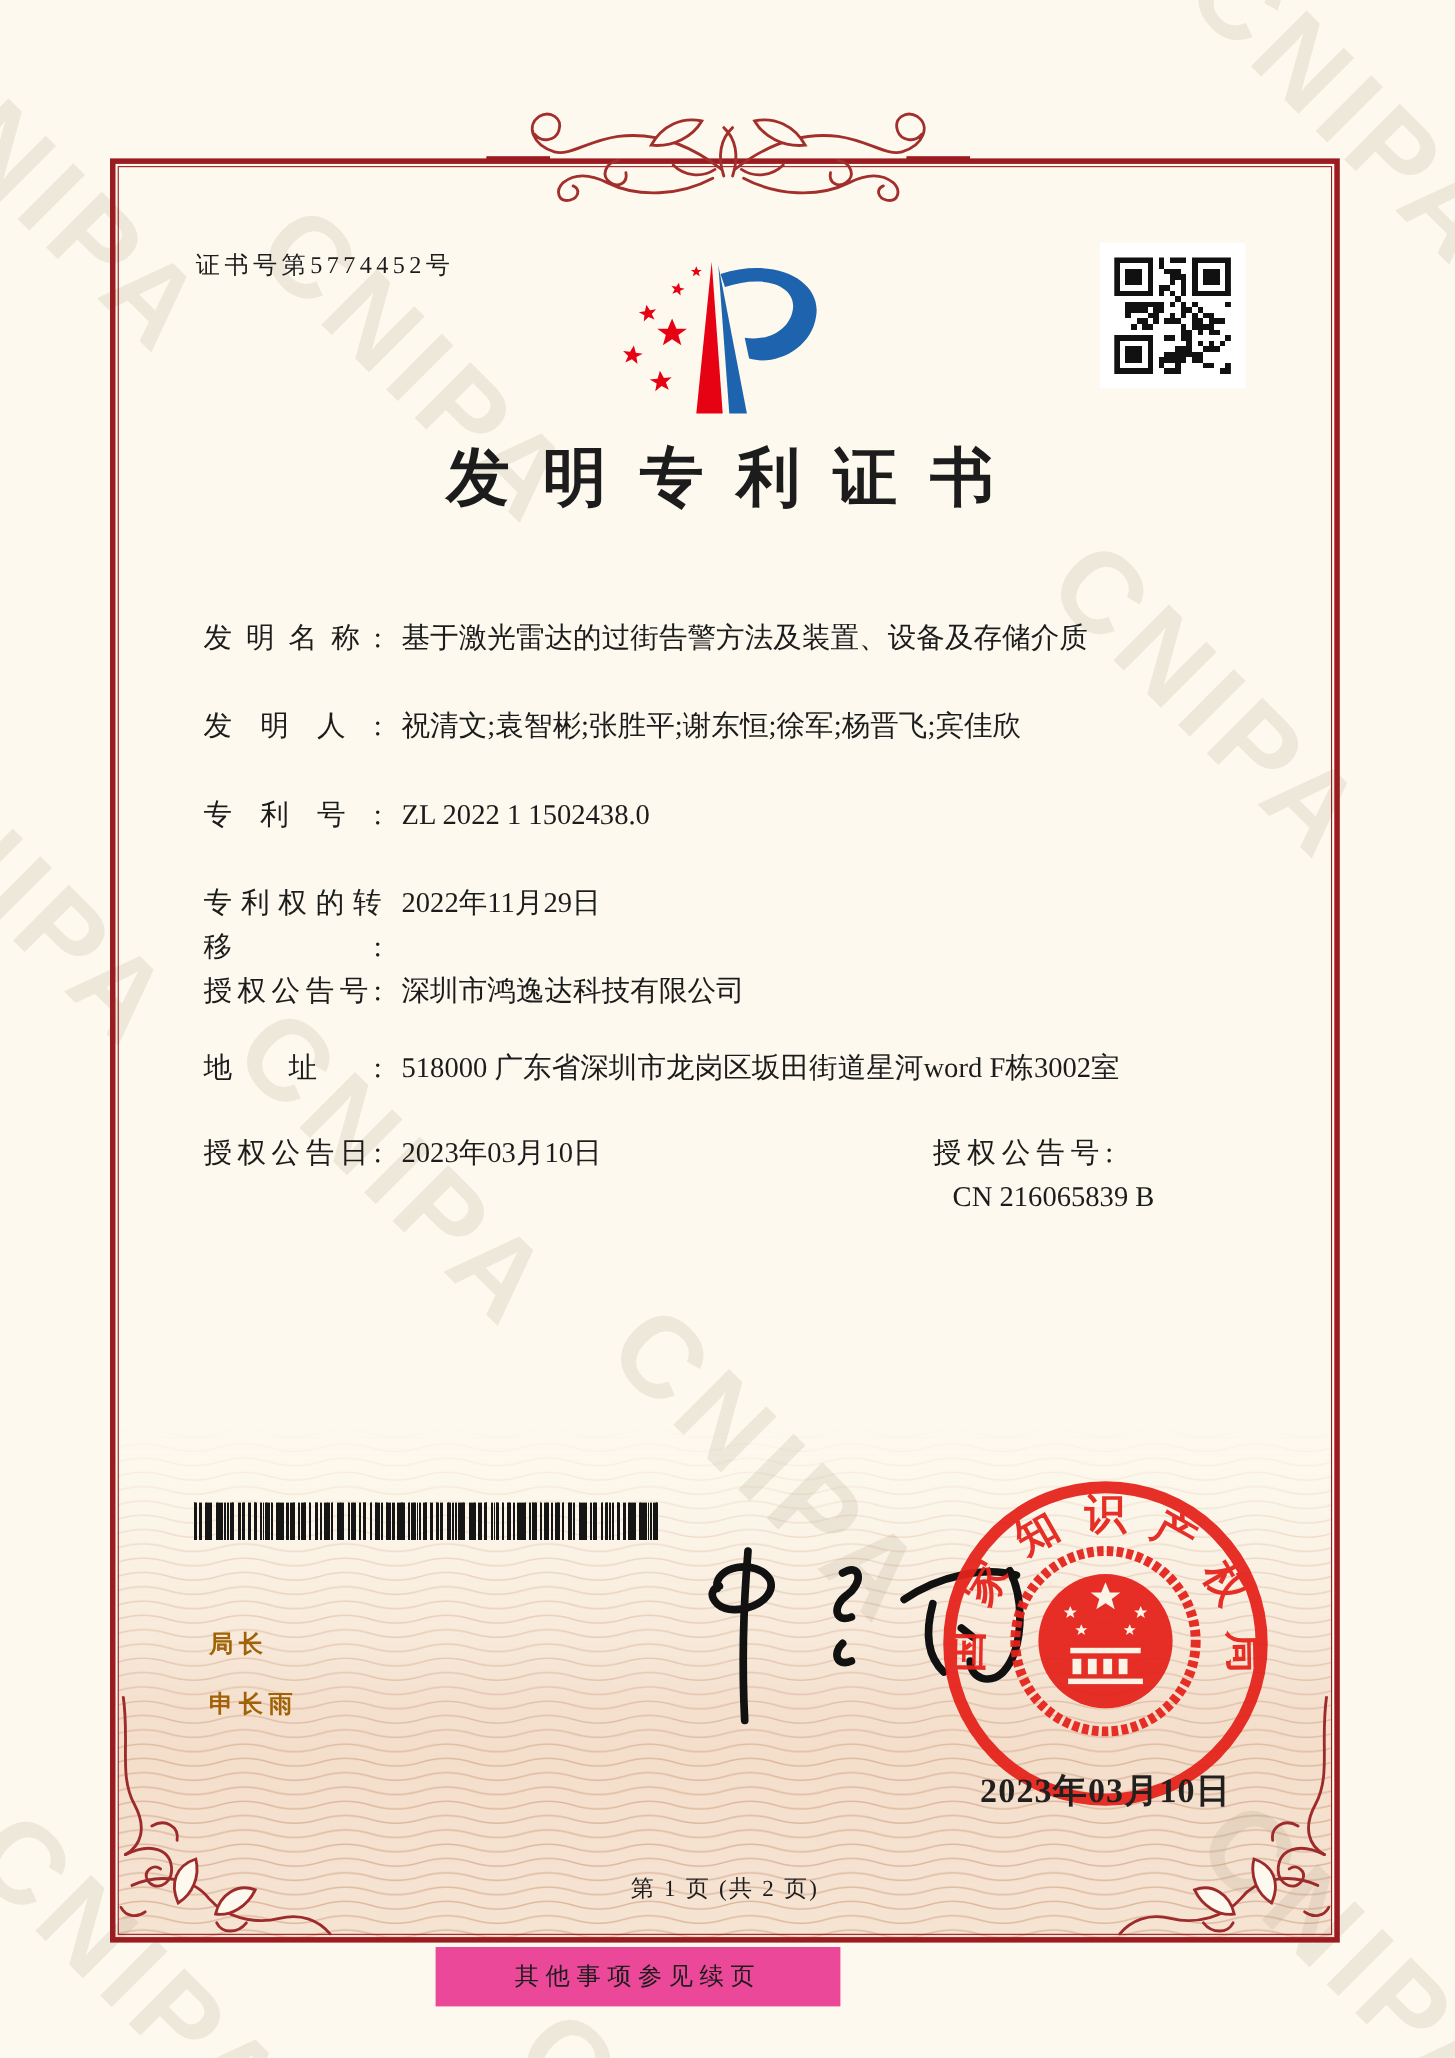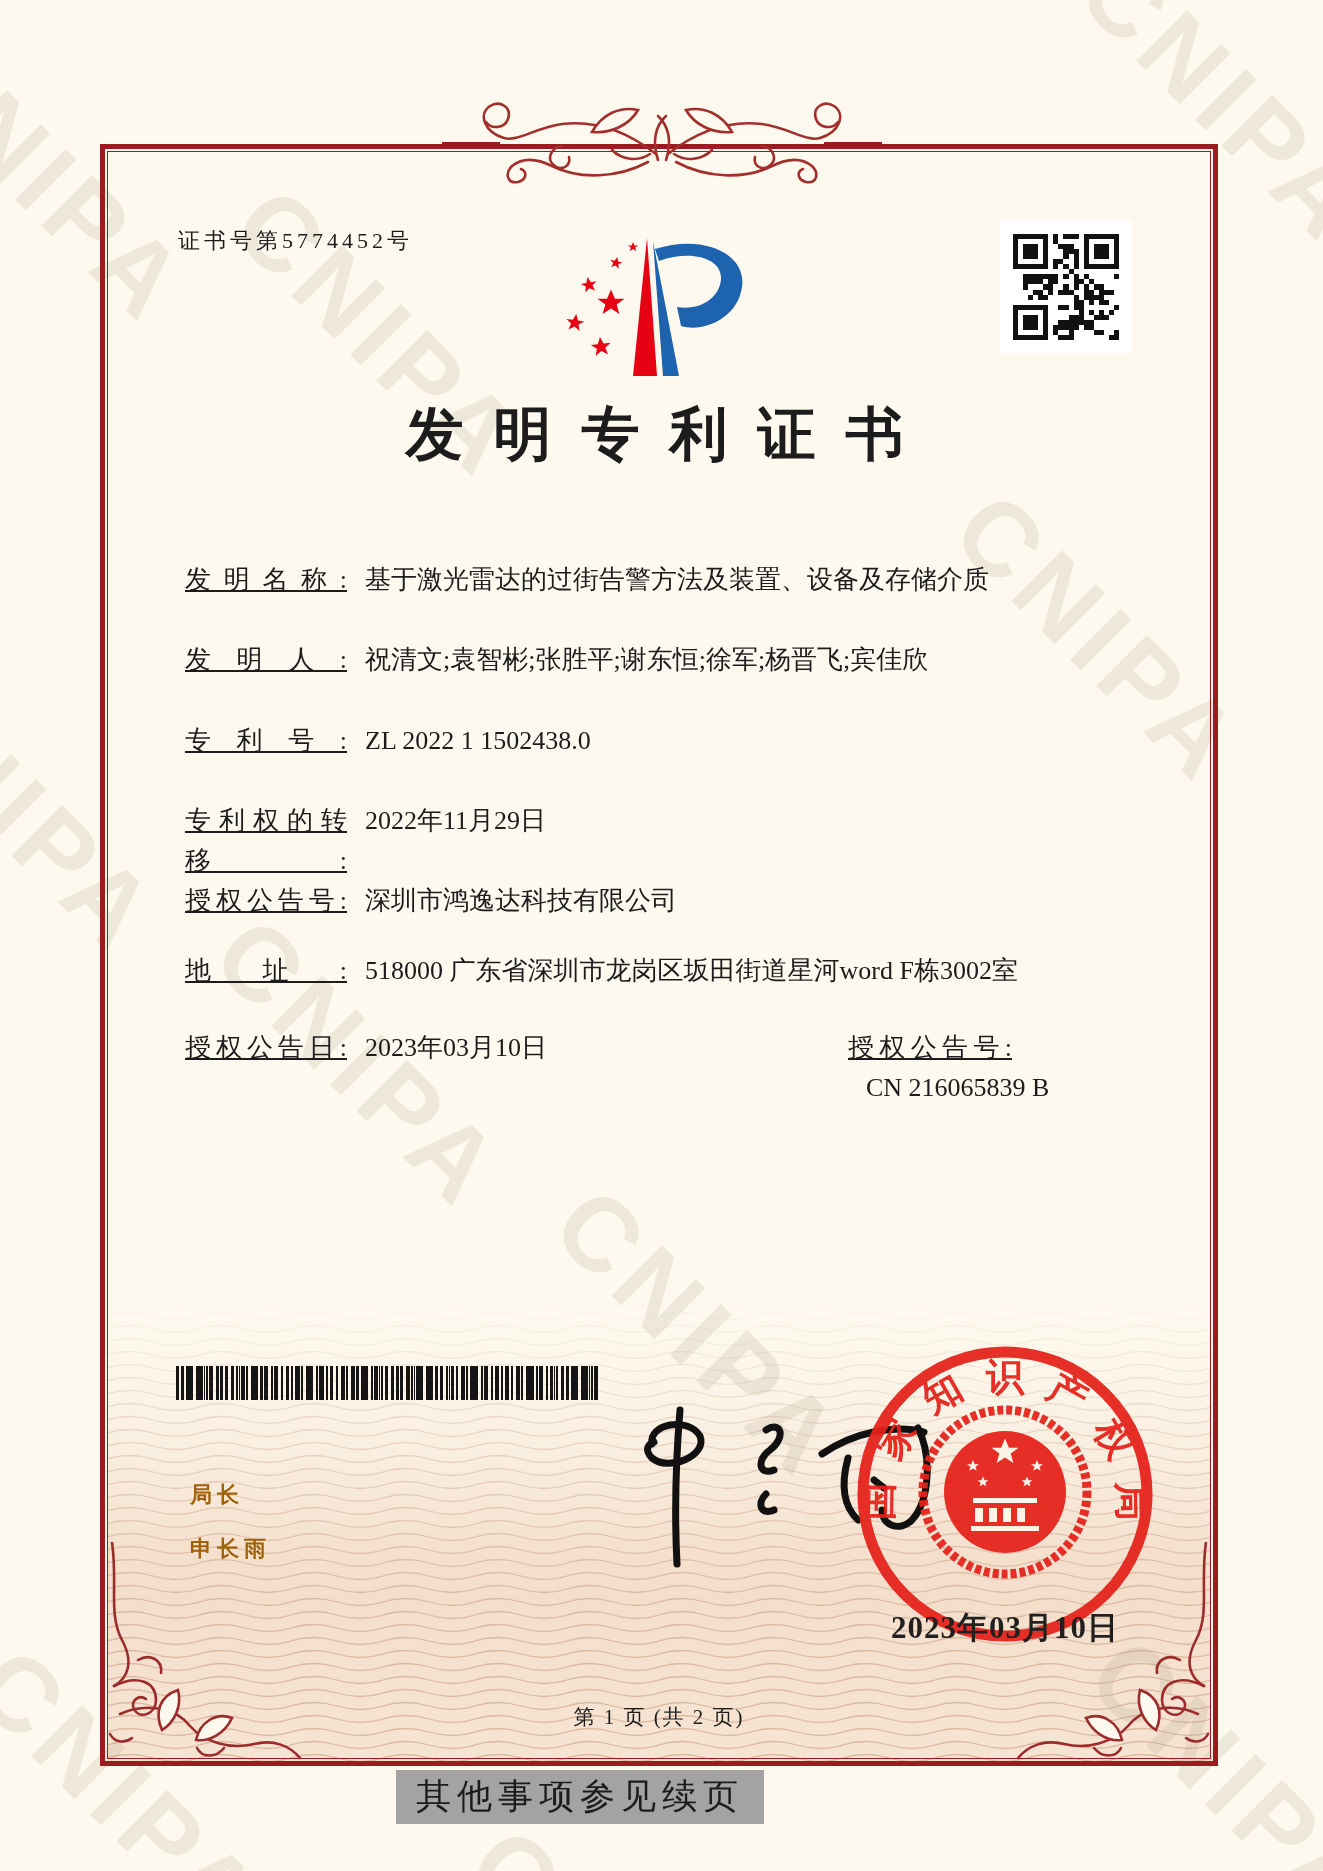--- a/index.html
+++ b/index.html
@@ -44,21 +44,21 @@
     position:absolute; left:0; top:396px; width:100%; z-index:5;
     text-align:center; font-size:58px; font-weight:bold;
     letter-spacing:30px; padding-left:16px; box-sizing:border-box;
   }
   .qr-box{position:absolute; left:1000px; top:221px; width:132px; height:132px; background:#fff; z-index:5;}
   .qr-box svg{position:absolute; left:13px; top:13px; width:106px; height:106px;}
   
   .field-row{position:absolute; left:185px; z-index:5; font-size:26px; line-height:1.55;}
   .flabel{
     display:inline-block; width:162px; vertical-align:top;
-    text-align:justify; text-align-last:justify;text-decoration:underline; -moz-text-align-last:justify;
+    text-align:justify; text-align-last:justify; -moz-text-align-last:justify;
   }
   .fvalue{display:inline-block; margin-left:18px; vertical-align:top; max-width:660px;}
   .col2{position:absolute; left:663px; top:0;}
   .col2 .flabel{width:164px;}
   
   .body-text{position:absolute; left:168px; top:1104px; width:1000px; z-index:5; font-size:26px; line-height:1.6;}
   .body-text p{margin:0 0 12px 0; text-indent:2em; letter-spacing:1px;}
   
   .barcode{
     position:absolute; left:176px; top:1366px; width:424px; height:34px; z-index:5;
@@ -78,22 +78,22 @@
   .signature{position:absolute; left:606px; top:1396px; width:370px; height:180px; z-index:5;}
   
   .seal{position:absolute; left:851px; top:1340px; width:308px; height:314px; z-index:6;}
   
   .page-footer{
     position:absolute; left:100px; top:1703px; width:1118px; z-index:5;
     text-align:center; font-size:21px; letter-spacing:2px;
   }
   .continuation{
     position:absolute; left:396px; top:1770px; width:368px; height:54px; z-index:5;
-    background:#a3a3a3; text-align:center; line-height:54px;
-    font-size:35px; letter-spacing:6px;
+    background:#ec4899; text-align:center; line-height:54px;
+    font-size:22px; letter-spacing:6px;
   }
 </style>
 </head>
 <body>
 
 <div class="page">
 
   <span class="wm" style="left:-40px;top:10px">CNIPA</span>
   <span class="wm" style="left:1140px;top:-70px">CNIPA</span>
   <span class="wm" style="left:295px;top:165px">CNIPA</span>

